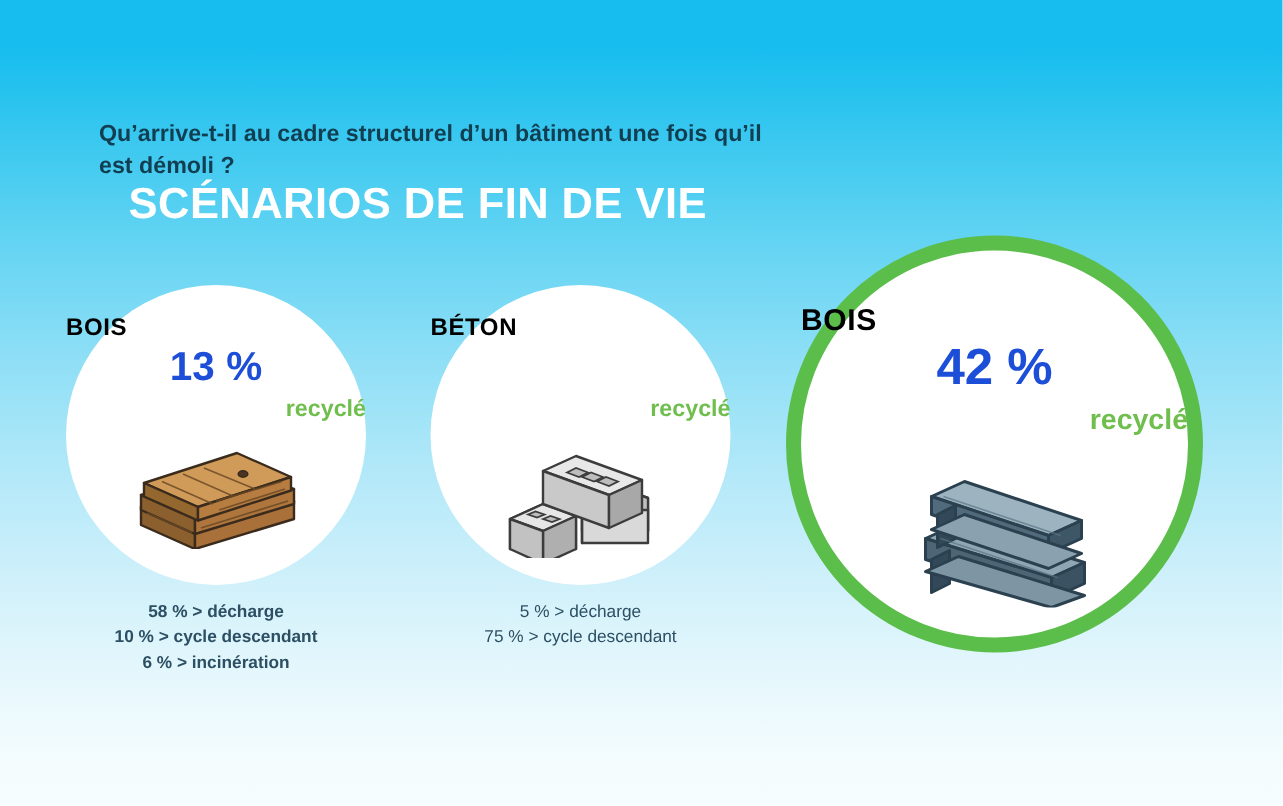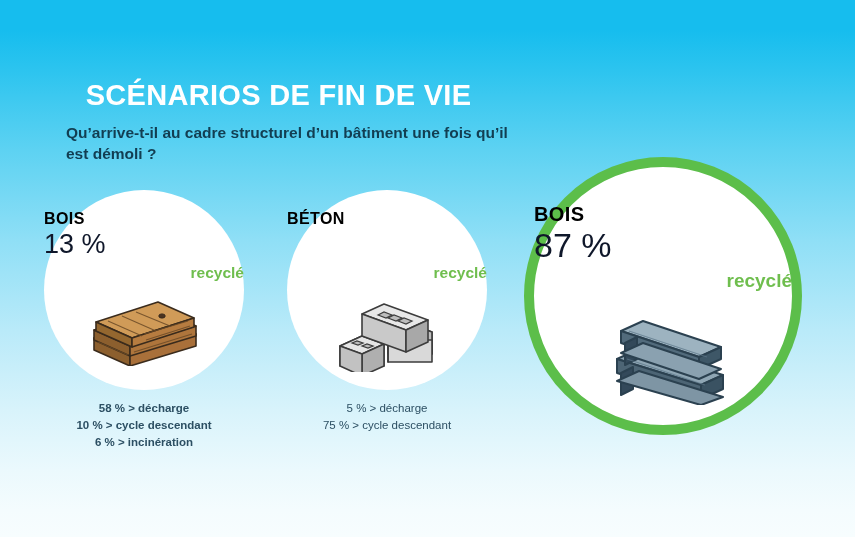--- a/index.html
+++ b/index.html
@@ -77,22 +77,23 @@
     position: absolute;
     left: 0; right: 0;
     text-align: left;
     font-weight: bold;
     color: #000000;
     letter-spacing: 0.4px;
   }
   .pct {
     position: absolute;
     left: 0; right: 0;
-    color: #0f172a;
-    font-weight: normal;
+    text-align: center;
+    color: #1d4ed8;
+    font-weight: bold;
   }
   .recycled {
     position: absolute;
     left: 0; right: 0;
     text-align: right;
     color: #6FBE4E;
     font-weight: bold;
   }
 
   
@@ -135,22 +136,22 @@
   #fates-beton { left: 287px; top: 400px; width: 200px; }
   #fates-acier { left: 553px; top: 430px; width: 220px; }
   .fates div { white-space: nowrap; }
 </style>
 </head>
 <body>
 
 <div id="infographic">
 
   <div id="header">
+    <div id="subtitle">Qu’arrive-t-il au cadre structurel d’un bâtiment une fois qu’il est démoli ?</div>
     <div id="title">SCÉNARIOS DE FIN DE VIE</div>
-    <div id="subtitle">Qu’arrive-t-il au cadre structurel d’un bâtiment une fois qu’il est démoli ?</div>
   </div>
 
   <div class="circle circle-sm" id="circle-bois">
     <div class="material-name">BOIS</div>
     <div class="pct">13 %</div>
     <div class="recycled">recyclé</div>
     <div class="icon-holder">
       <svg width="120" height="72" viewBox="0 0 120 72">
         <g stroke="#3A2B1C" stroke-width="1.6" stroke-linejoin="round">
 
@@ -212,21 +213,21 @@
         <g stroke="#3C3C3C" stroke-width="1.2" fill="#BDBDBD">
           <polygon points="20,49 25,47 31,49 26,51"></polygon>
           <polygon points="30,52 35,50 41,52 36,54"></polygon>
         </g>
       </svg>
     </div>
   </div>
 
   <div class="circle highlight" id="circle-acier">
     <div class="material-name">BOIS</div>
-    <div class="pct">87 %</div>
+    <div class="pct">42 %</div>
     <div class="recycled">recyclé</div>
     <div class="icon-holder">
       <svg width="128" height="108" viewBox="0 0 128 108">
         <g stroke="#2B4150" stroke-width="2" stroke-linejoin="round">
 
           <polygon points="18,62 40,52 124,78 102,88" fill="#8FA6B4"></polygon>
           <polygon points="18,62 18,76 102,102 102,88" fill="#4D6575"></polygon>
           <polygon points="102,88 124,78 124,92 102,102" fill="#3A5262"></polygon>
 
           <polygon points="22,76 34,70 34,92 22,98" fill="#33495A"></polygon>

